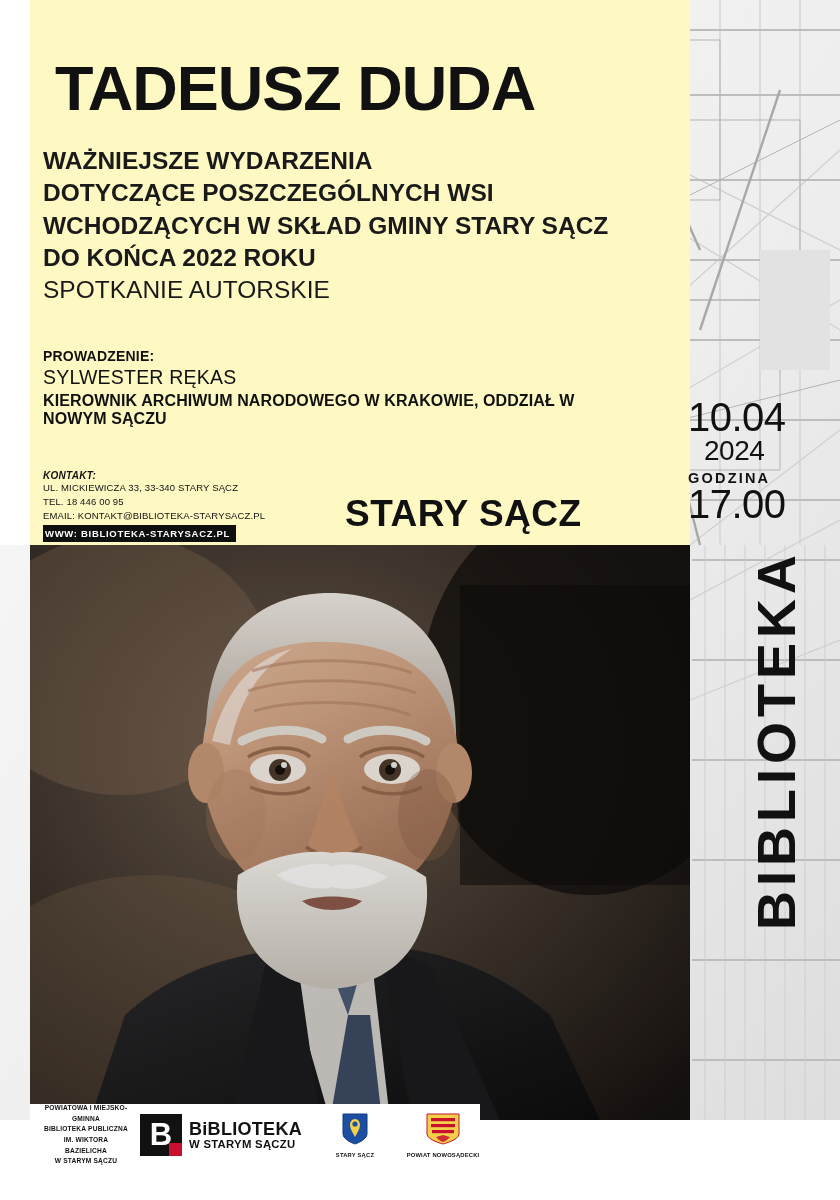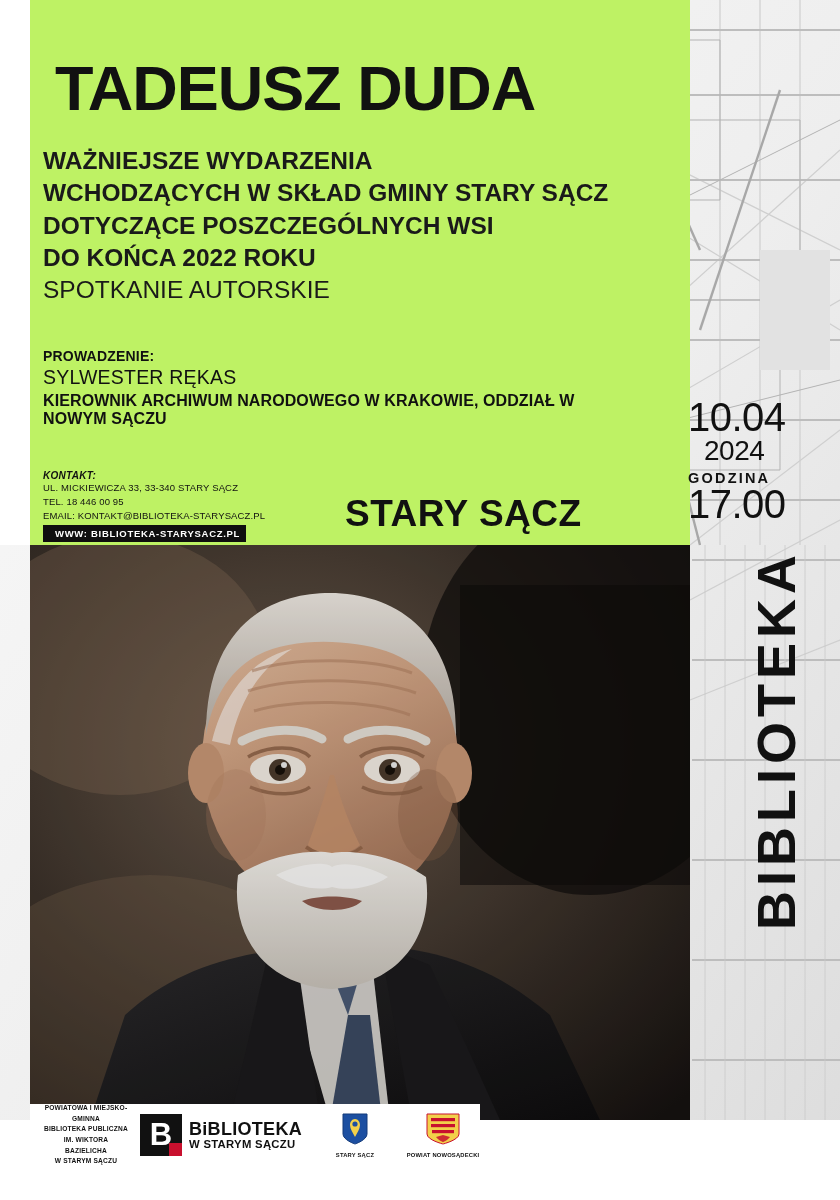--- a/index.html
+++ b/index.html
@@ -36,21 +36,21 @@
     background: #ffffff;
   }
 
   
   .top-panel {
     position: absolute;
     left: 30px;
     top: 0;
     width: 660px;
     height: 545px;
-    background: #bef264;
+    background: #fef9c3;
   }
 
   .title {
     position: absolute;
     left: 25px;
     top: 57px;
     font-size: 63px;
     font-weight: 700;
     letter-spacing: -1px;
     line-height: 1;
@@ -121,21 +121,21 @@
     line-height: 1.45;
   }
   .contact-line b { font-weight: 400; }
   .contact-www {
     display: inline-block;
     background: #0f0f0f;
     color: #ffffff;
     font-size: 9.5px;
     font-weight: 700;
     letter-spacing: 0.7px;
-    padding: 3px 6px 3px 12px;
+    padding: 3px 6px 3px 2px;
     margin-top: 3px;
   }
 
   .city {
     position: absolute;
     left: 345px;
     top: 493px;
     font-size: 37px;
     font-weight: 700;
     letter-spacing: 0.5px;
@@ -370,22 +370,22 @@
   </div>
 
   <div class="left-band"></div>
 
   <div class="top-panel">
 
     <div class="title">TADEUSZ DUDA</div>
 
     <div class="subtitle">
       <div>WAŻNIEJSZE WYDARZENIA</div>
+      <div>DOTYCZĄCE POSZCZEGÓLNYCH WSI</div>
       <div>WCHODZĄCYCH W SKŁAD GMINY STARY SĄCZ</div>
-      <div>DOTYCZĄCE POSZCZEGÓLNYCH WSI</div>
       <div>DO KOŃCA 2022 ROKU</div>
       <div class="lighter">SPOTKANIE AUTORSKIE</div>
     </div>
 
     <div class="host-block">
       <div class="host-label">PROWADZENIE:</div>
       <div class="host-name">SYLWESTER RĘKAS</div>
       <div class="host-role">KIEROWNIK ARCHIWUM NARODOWEGO W KRAKOWIE, ODDZIAŁ W NOWYM SĄCZU</div>
     </div>
 

